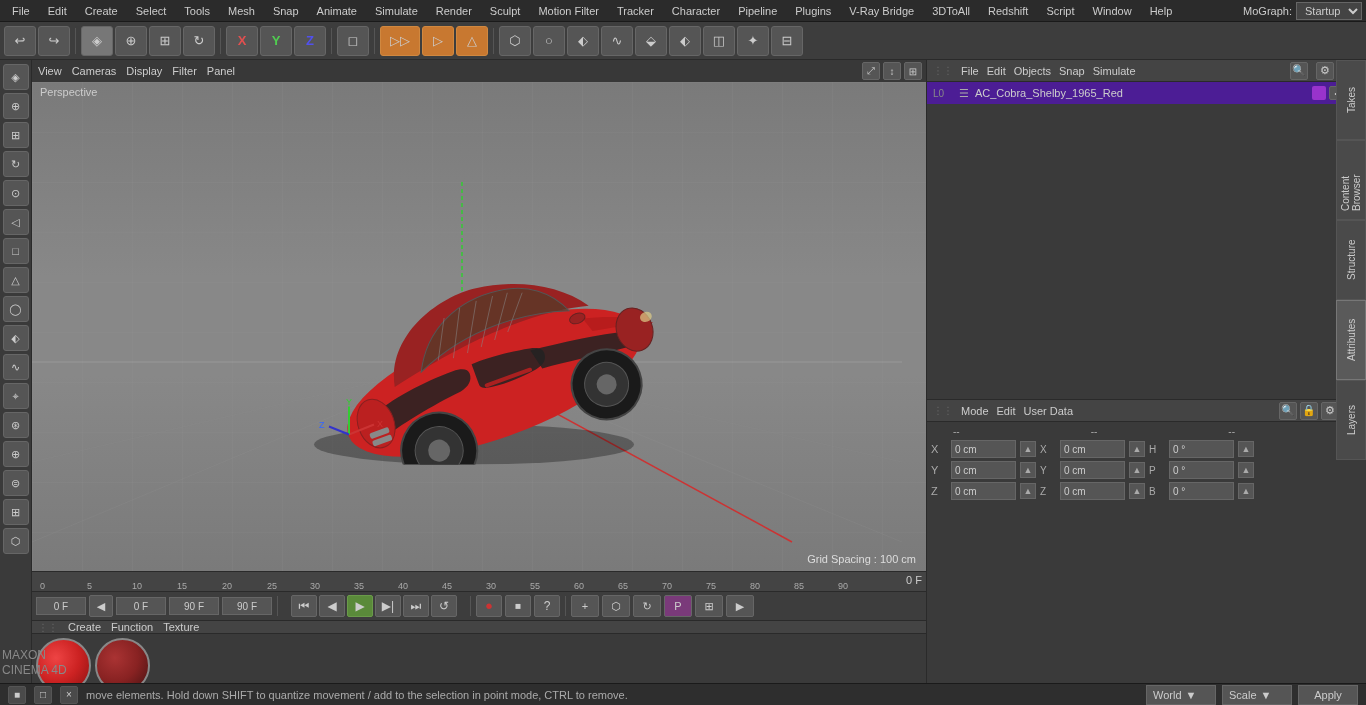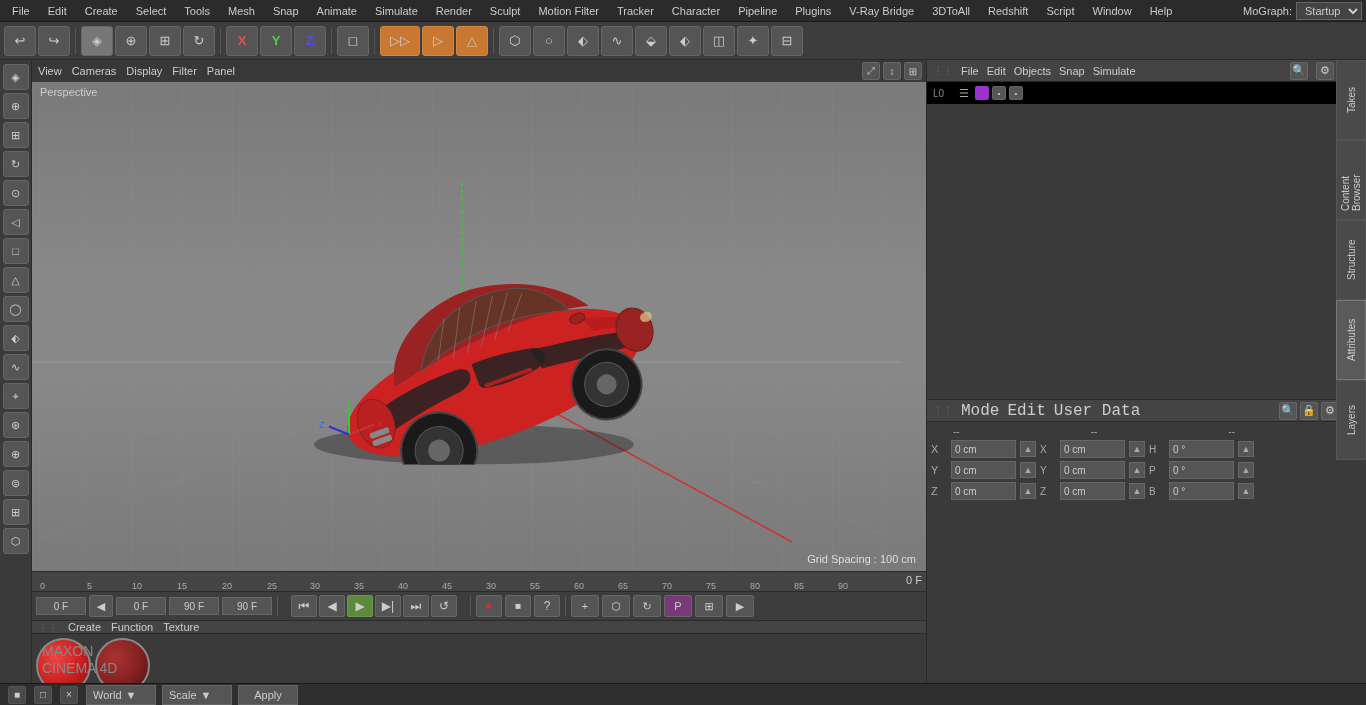--- a/index.html
+++ b/index.html
@@ -342,21 +342,21 @@
     .om-menu { color: #ccc; font-size: 11px; cursor: pointer; }
     #object-list { flex: 1; overflow-y: auto; background: #3a3a3a; }
     .obj-item {
       display: flex;
       align-items: center;
       height: 22px;
       padding: 0 6px;
       gap: 6px;
       cursor: pointer;
     }
-    .obj-item.selected { background: #000000; }
+    .obj-item.selected { background: #4c1d95; }
     .obj-name { flex: 1; font-size: 11px; }
     .obj-visibility { display: flex; gap: 3px; }
     .vis-dot {
       width: 12px;
       height: 12px;
       border-radius: 50%;
     }
     .right-tab {
       writing-mode: vertical-rl;
       transform: rotate(180deg);
@@ -380,21 +380,21 @@
     }
     #attributes-top {
       display: flex;
       align-items: center;
       height: 22px;
       background: #444;
       padding: 0 6px;
       gap: 8px;
       border-bottom: 1px solid #2a2a2a;
     }
-    .attr-menu { color: #ccc; font-size: 16px; cursor: pointer; font-family: Liberation Mono, monospace; }
+    .attr-menu { color: #ccc; font-size: 11px; cursor: pointer; }
 
     
     #status-bar {
       display: flex;
       align-items: center;
       height: 22px;
       background: #2e2e2e;
       border-top: 1px solid #1a1a1a;
       padding: 0 8px;
       gap: 8px;
@@ -446,23 +446,22 @@
       cursor: pointer;
       min-width: 60px;
     }
 
     
     #maxon-logo {
       position: absolute;
       bottom: 28px;
       left: 2px;
       color: #888;
-      font-size: 14px;
+      font-size: 12px;
       line-height: 1.2;
-      margin-left: 40px;
     }
 
     
     #right-coord-area {
       padding: 4px;
     }
     .rcoord-row {
       display: flex;
       align-items: center;
       gap: 4px;
@@ -788,20 +787,21 @@
 
         <div style="margin-left:auto;width:18px;height:18px;background:#555;border:1px solid #666;border-radius:2px;display:flex;align-items:center;justify-content:center;cursor:pointer;font-size:11px">🔍</div>
         <div style="width:18px;height:18px;background:#555;border:1px solid #666;border-radius:2px;display:flex;align-items:center;justify-content:center;cursor:pointer;font-size:11px">⚙</div>
         <div style="width:18px;height:18px;background:#555;border:1px solid #666;border-radius:2px;display:flex;align-items:center;justify-content:center;cursor:pointer;font-size:11px">🔒</div>
       </div>
       <div id="object-list">
 
         <div class="obj-item selected">
           <span style="color:#888;font-size:10px;width:20px">L0</span>
           <span style="color:#aaa;font-size:11px">☰</span>
+          <span class="obj-name">AC_Cobra_Shelby_1965_Red</span>
           <div class="obj-visibility">
             <div class="vis-dot" style="background:#9933cc;width:14px;height:14px;border-radius:2px"></div>
             <div style="width:14px;height:14px;background:#555;border:1px solid #666;border-radius:2px;display:flex;align-items:center;justify-content:center;font-size:8px;cursor:pointer">•</div>
             <div style="width:14px;height:14px;background:#555;border:1px solid #666;border-radius:2px;display:flex;align-items:center;justify-content:center;font-size:8px;cursor:pointer">•</div>
           </div>
         </div>
       </div>
     </div>
 
     <div id="attributes-panel">
@@ -872,20 +872,21 @@
       <div class="right-tab" style="background:#5a5a5a;border-color:#777">Attributes</div>
       <div class="right-tab">Layers</div>
     </div>
   </div>
 </div>
 
 <div id="status-bar" style="height:22px;">
   <div class="status-icon-btn">■</div>
   <div class="status-icon-btn">□</div>
   <div class="status-icon-btn">×</div>
+  <span class="status-text">move elements. Hold down SHIFT to quantize movement / add to the selection in point mode, CTRL to remove.</span>
 
   <div id="bottom-controls">
     <div class="dropdown-btn">
       <span>World</span>
       <span>▼</span>
     </div>
     <div class="dropdown-btn">
       <span>Scale</span>
       <span>▼</span>
     </div>

